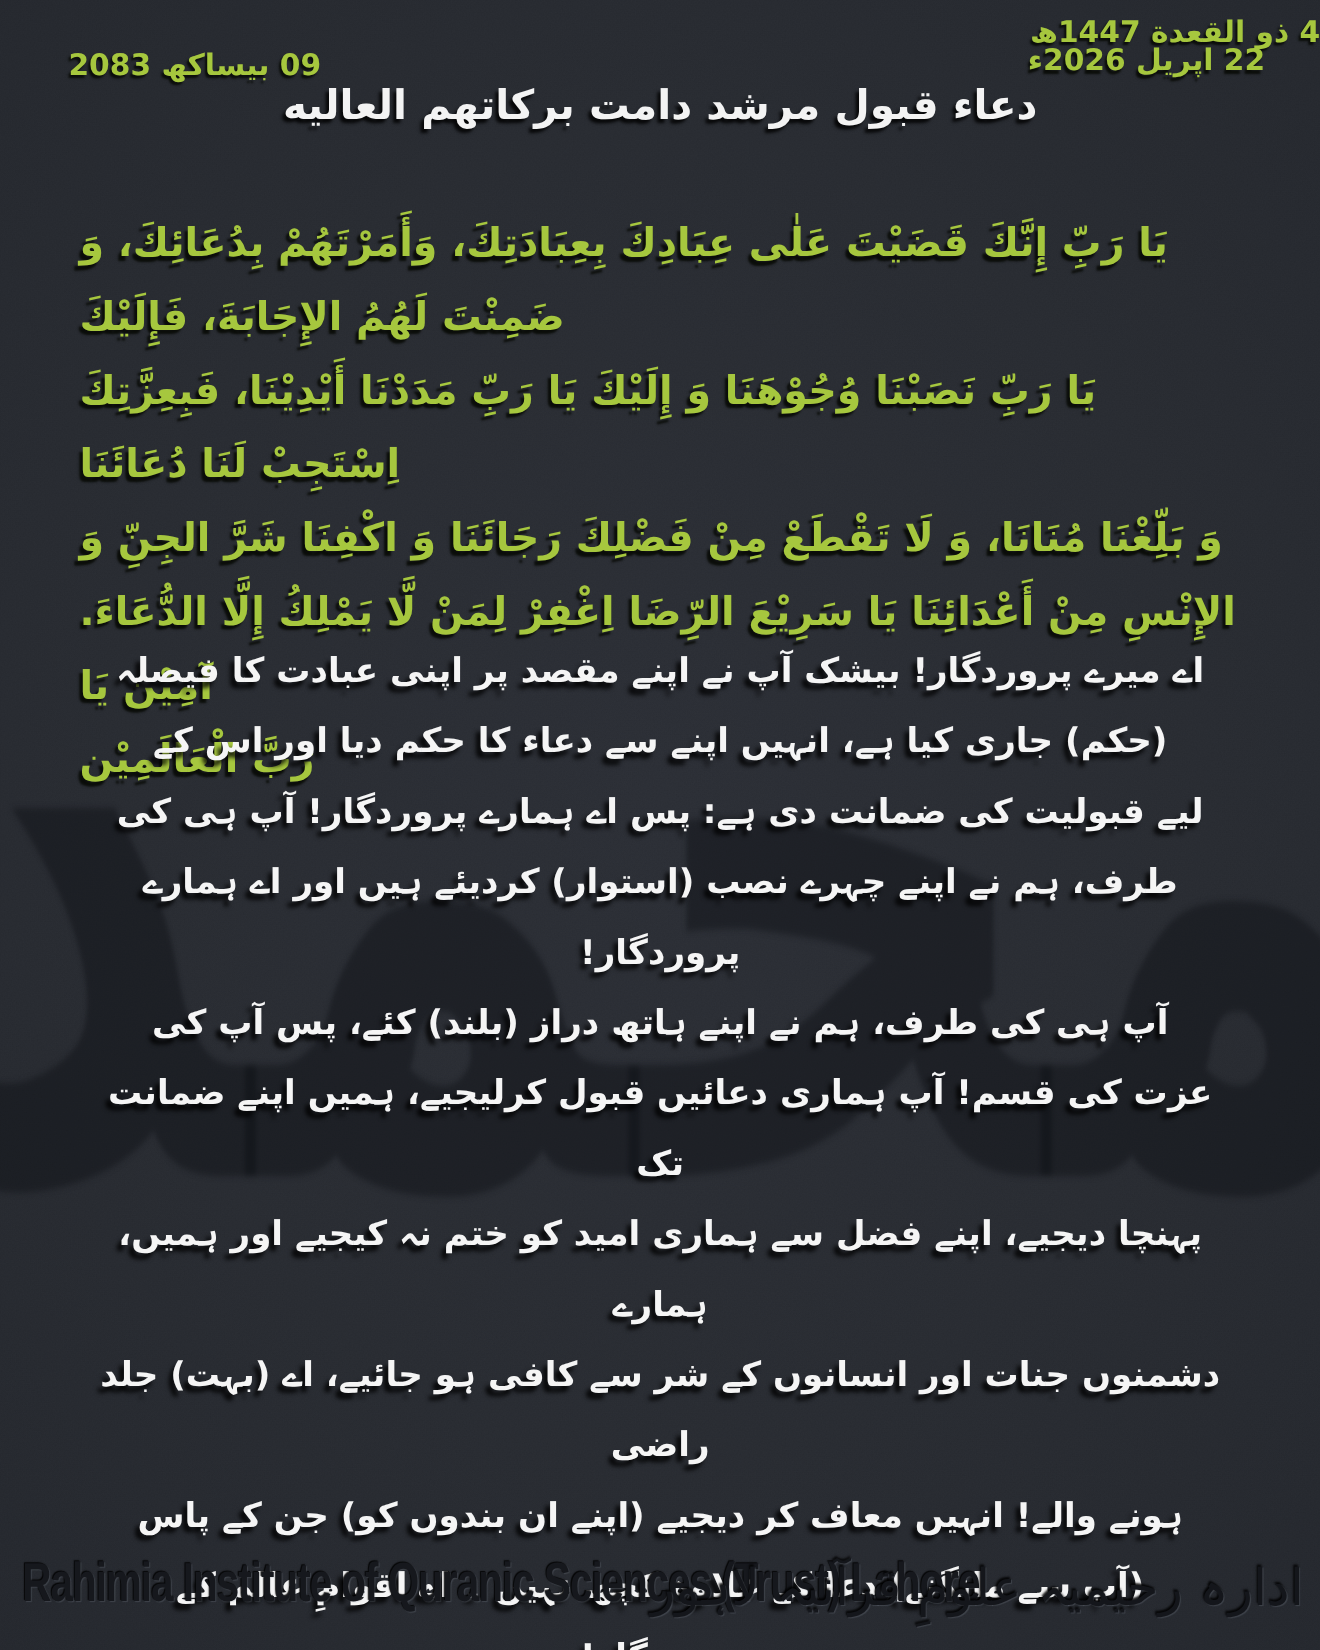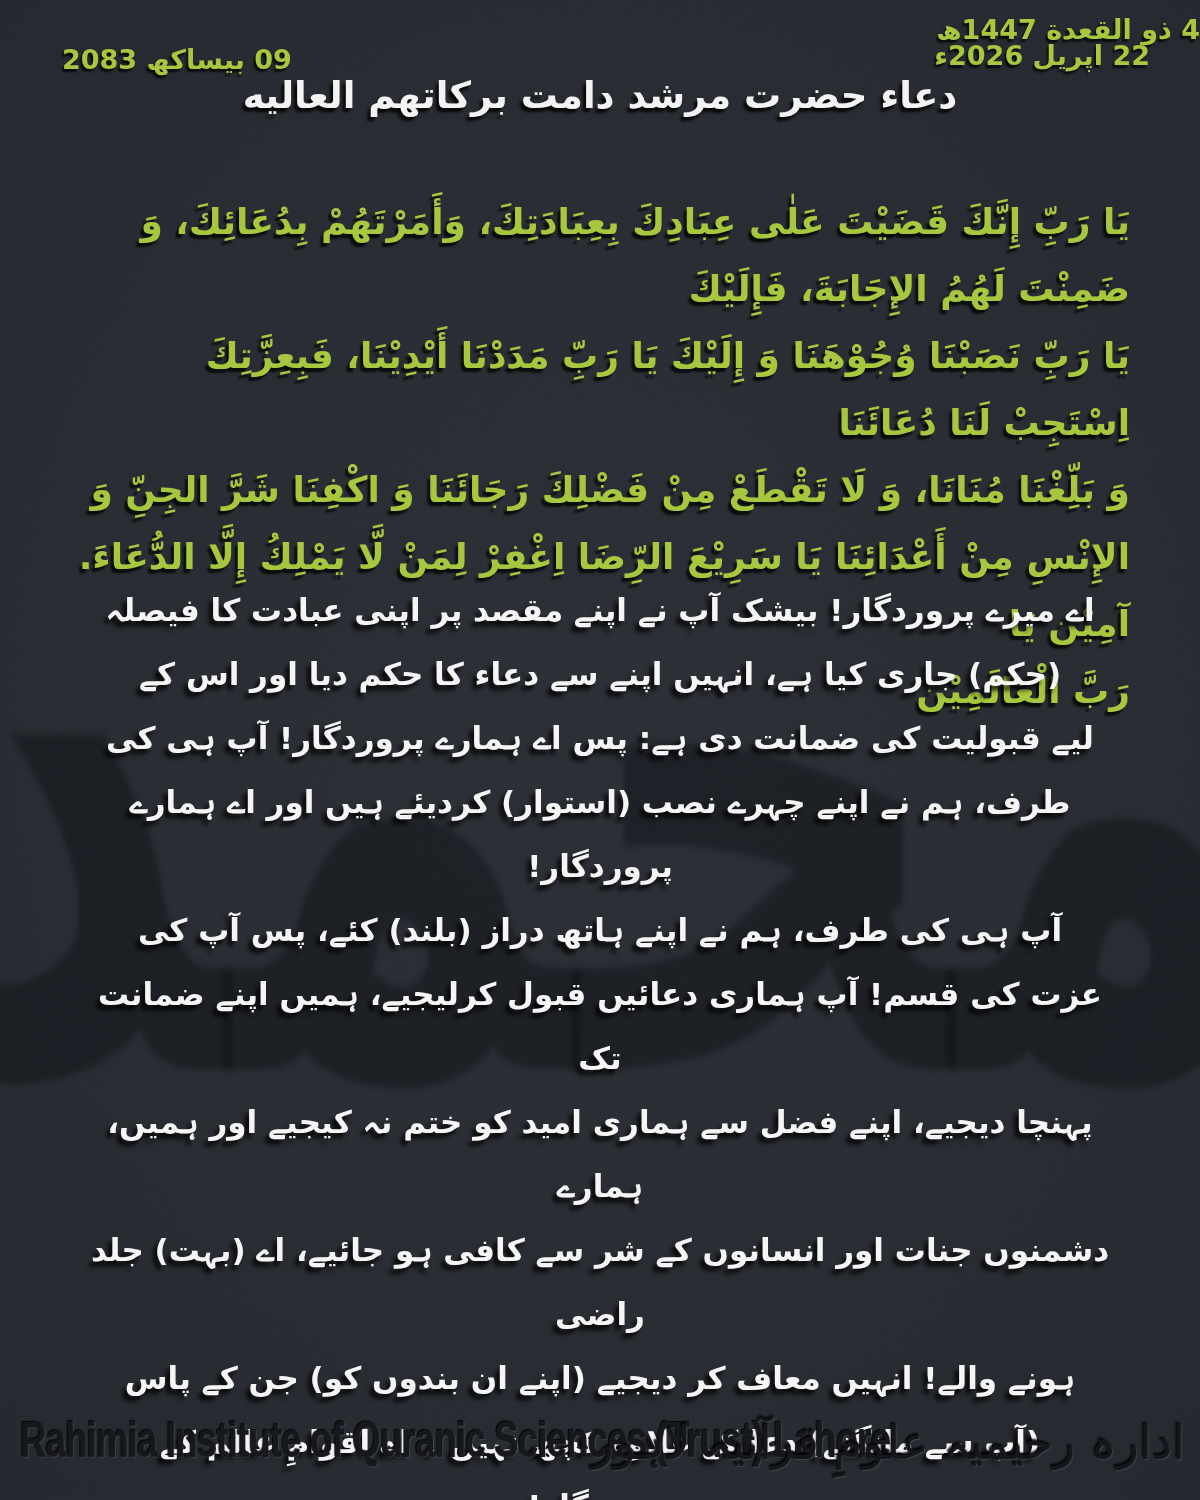--- a/index.html
+++ b/index.html
@@ -79,21 +79,21 @@
     font-size: 37px;
     font-weight: bold;
     text-shadow: -3px 4px 3px rgba(0, 0, 0, 0.85);
     white-space: nowrap;
   }
   .arabic-block {
     position: absolute;
     top: 188px;
     left: 72px;
     right: 70px;
-    text-align: right;
+    text-align: left;
     direction: rtl;
   }
   .arabic-line {
     color: #a6c73e;
     font-size: 36px;
     font-weight: bold;
     line-height: 67px;
     text-shadow: -3px 4px 2px rgba(8, 10, 5, 0.9);
   }
   .urdu-block {
@@ -159,21 +159,21 @@
   </svg>
 
   <div class="watermark">محمد</div>
 
   <div class="content">
 
     <div class="date date-hijri">4 ذو القعدة 1447ھ</div>
     <div class="date date-gregorian">22 اپریل 2026ء</div>
     <div class="date date-bikrami">09 بیساکھ 2083</div>
 
-    <div class="page-title">دعاء حضرت مرشد دامت برکاتهم العالیه</div>
+    <div class="page-title">دعاء قبول مرشد دامت برکاتهم العالیه</div>
 
     <div class="arabic-block">
       <div class="arabic-line">يَا رَبِّ إِنَّكَ قَضَيْتَ عَلٰى عِبَادِكَ بِعِبَادَتِكَ، وَأَمَرْتَهُمْ بِدُعَائِكَ، وَ ضَمِنْتَ لَهُمُ الإِجَابَةَ، فَإِلَيْكَ</div>
       <div class="arabic-line">يَا رَبِّ نَصَبْنَا وُجُوْهَنَا وَ إِلَيْكَ يَا رَبِّ مَدَدْنَا أَيْدِيْنَا، فَبِعِزَّتِكَ اِسْتَجِبْ لَنَا دُعَائَنَا</div>
       <div class="arabic-line">وَ بَلِّغْنَا مُنَانَا، وَ لَا تَقْطَعْ مِنْ فَضْلِكَ رَجَائَنَا وَ اكْفِنَا شَرَّ الجِنِّ وَ</div>
       <div class="arabic-line">الإِنْسِ مِنْ أَعْدَائِنَا يَا سَرِيْعَ الرِّضَا اِغْفِرْ لِمَنْ لَّا يَمْلِكُ إِلَّا الدُّعَاءَ. آمِيْن يَا</div>
       <div class="arabic-line">رَبَّ الْعَالَمِيْن</div>
     </div>
 
     <div class="urdu-block">

